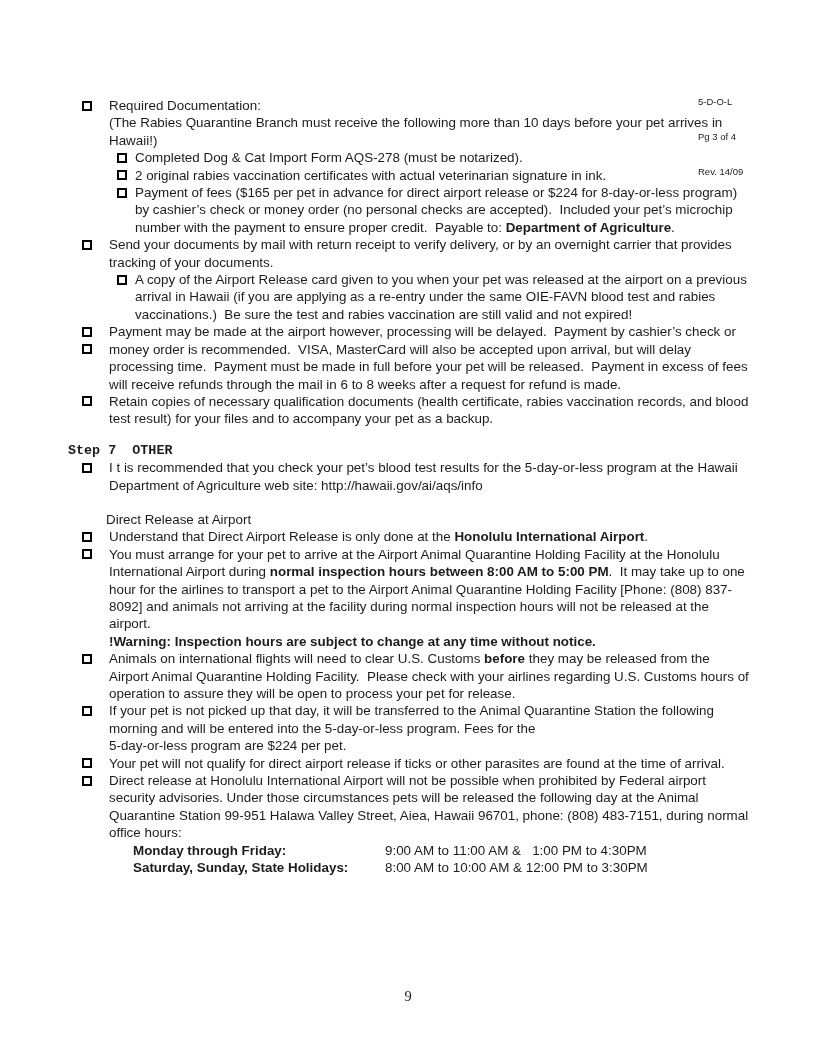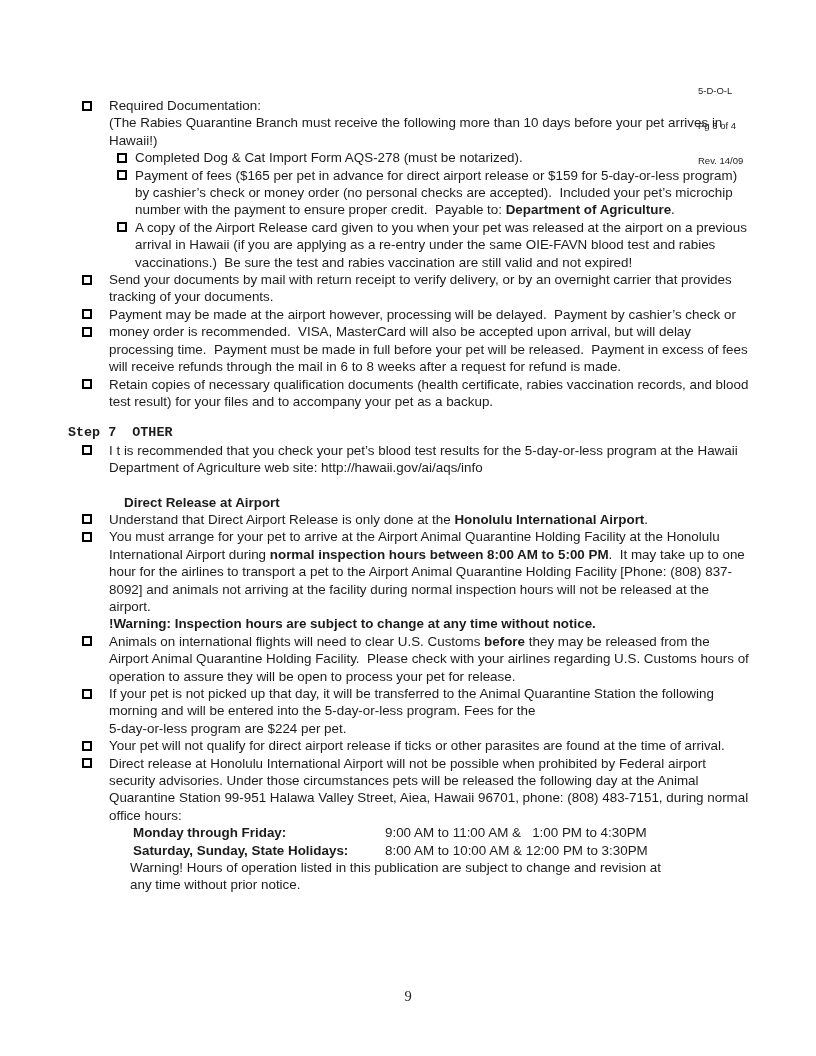--- a/index.html
+++ b/index.html
@@ -7,21 +7,21 @@
   body {
     background:#ffffff;
     font-family:"Liberation Sans", sans-serif;
     color:#1c1c1c;
     position:relative;
     overflow:hidden;
   }
   .page { position:absolute; left:0; top:0; width:816px; height:1056px; background:#fff; }
 
   .meta {
-    position:absolute; left:698px; top:62px;
+    position:absolute; left:698px; top:73px;
     font-size:9.5px; line-height:11.6px; color:#222;
     white-space:pre;
   }
 
   .content {
     position:absolute; left:0; top:97px; width:816px;
     font-size:13.4px; line-height:17.4px;
   }
   .item { position:relative; padding-right:66px; }
   .item .txt { white-space:pre-wrap; }
@@ -35,21 +35,21 @@
   }
   .lvl1 > .cb { left:70px; }
   .lvl2 > .cb { left:117px; }
   .cb.second { top:21px; }
   b { font-weight:700; }
 
   .h-step {
     padding-left:68px; font-weight:700; margin-top:14px; white-space:pre-wrap;font-family:Liberation Mono, monospace;
   }
   .h-sub {
-    padding-left:106px; font-weight:700; margin-top:17px;margin-left:18px;
+    padding-left:106px; font-weight:400; margin-top:17px;
   }
 
   .hours-row { display:flex; padding-left:24px; }
   .hours-label { flex:0 0 252px; width:252px; font-weight:700; white-space:pre-wrap; }
   .hours-time { white-space:pre-wrap; }
   .hours-note { padding-left:21px; padding-right:70px; white-space:pre-wrap; }
 
   .pageno {
     position:absolute; left:0; top:988px; width:816px;
     text-align:center;
@@ -76,35 +76,36 @@
 (The Rabies Quarantine Branch must receive the following more than 10 days before your pet arrives in Hawaii!)</span></div>
     </div>
 
     <div class="item lvl2">
       <span class="cb"></span>
       <div class="txt"><span>Completed Dog &amp; Cat Import Form AQS-278 (must be notarized).</span></div>
     </div>
 
     <div class="item lvl2">
       <span class="cb"></span>
+      <div class="txt"><span>2 original rabies vaccination certificates with actual veterinarian signature in ink.</span></div>
     </div>
 
     <div class="item lvl2">
       <span class="cb"></span>
-      <div class="txt"><span>Payment of fees ($165 per pet in advance for direct airport release or $159 for 5-day-or-less program) by cashier’s check or money order (no personal checks are accepted).  Included your pet’s microchip number with the payment to ensure proper credit.  Payable to: </span><b>Department of Agriculture</b><span>.</span></div>
+      <div class="txt"><span>Payment of fees ($165 per pet in advance for direct airport release or $224 for 8-day-or-less program) by cashier’s check or money order (no personal checks are accepted).  Included your pet’s microchip number with the payment to ensure proper credit.  Payable to: </span><b>Department of Agriculture</b><span>.</span></div>
+    </div>
+
+    <div class="item lvl1">
+      <span class="cb"></span>
+      <div class="txt"><span>Send your documents by mail with return receipt to verify delivery, or by an overnight carrier that provides tracking of your documents.</span></div>
     </div>
 
     <div class="item lvl2">
       <span class="cb"></span>
       <div class="txt"><span>A copy of the Airport Release card given to you when your pet was released at the airport on a previous arrival in Hawaii (if you are applying as a re-entry under the same OIE-FAVN blood test and rabies vaccinations.)  Be sure the test and rabies vaccination are still valid and not expired!</span></div>
-    </div>
-
-    <div class="item lvl1">
-      <span class="cb"></span>
-      <div class="txt"><span>Send your documents by mail with return receipt to verify delivery, or by an overnight carrier that provides tracking of your documents.</span></div>
     </div>
 
     <div class="item lvl1">
       <span class="cb"></span>
       <span class="cb second"></span>
       <div class="txt"><span>Payment may be made at the airport however, processing will be delayed.  Payment by cashier’s check or money order is recommended.  VISA, MasterCard will also be accepted upon arrival, but will delay processing time.  Payment must be made in full before your pet will be released.  Payment in excess of fees will receive refunds through the mail in 6 to 8 weeks after a request for refund is made.</span></div>
     </div>
 
     <div class="item lvl1">
       <span class="cb"></span>
@@ -152,20 +153,19 @@
       <div class="txt"><span>Direct release at Honolulu International Airport will not be possible when prohibited by Federal airport security advisories. Under those circumstances pets will be released the following day at the Animal Quarantine Station 99-951 Halawa Valley Street, Aiea, Hawaii 96701, phone: (808) 483-7151, during normal office hours:</span></div>
 
       <div class="hours-row">
         <span class="hours-label">Monday through Friday:</span>
         <span class="hours-time">9:00 AM to 11:00 AM &amp;   1:00 PM to 4:30PM</span>
       </div>
       <div class="hours-row">
         <span class="hours-label">Saturday, Sunday, State Holidays:</span>
         <span class="hours-time">8:00 AM to 10:00 AM &amp; 12:00 PM to 3:30PM</span>
       </div>
-      <div class="hours-note">Warning! Hours of operation listed in this publication are subject to change and revision at any time without prior notice.</div>
     </div>
 
   </div>
 
   <div class="pageno">9</div>
 
 </div>
 
 </body></html>

